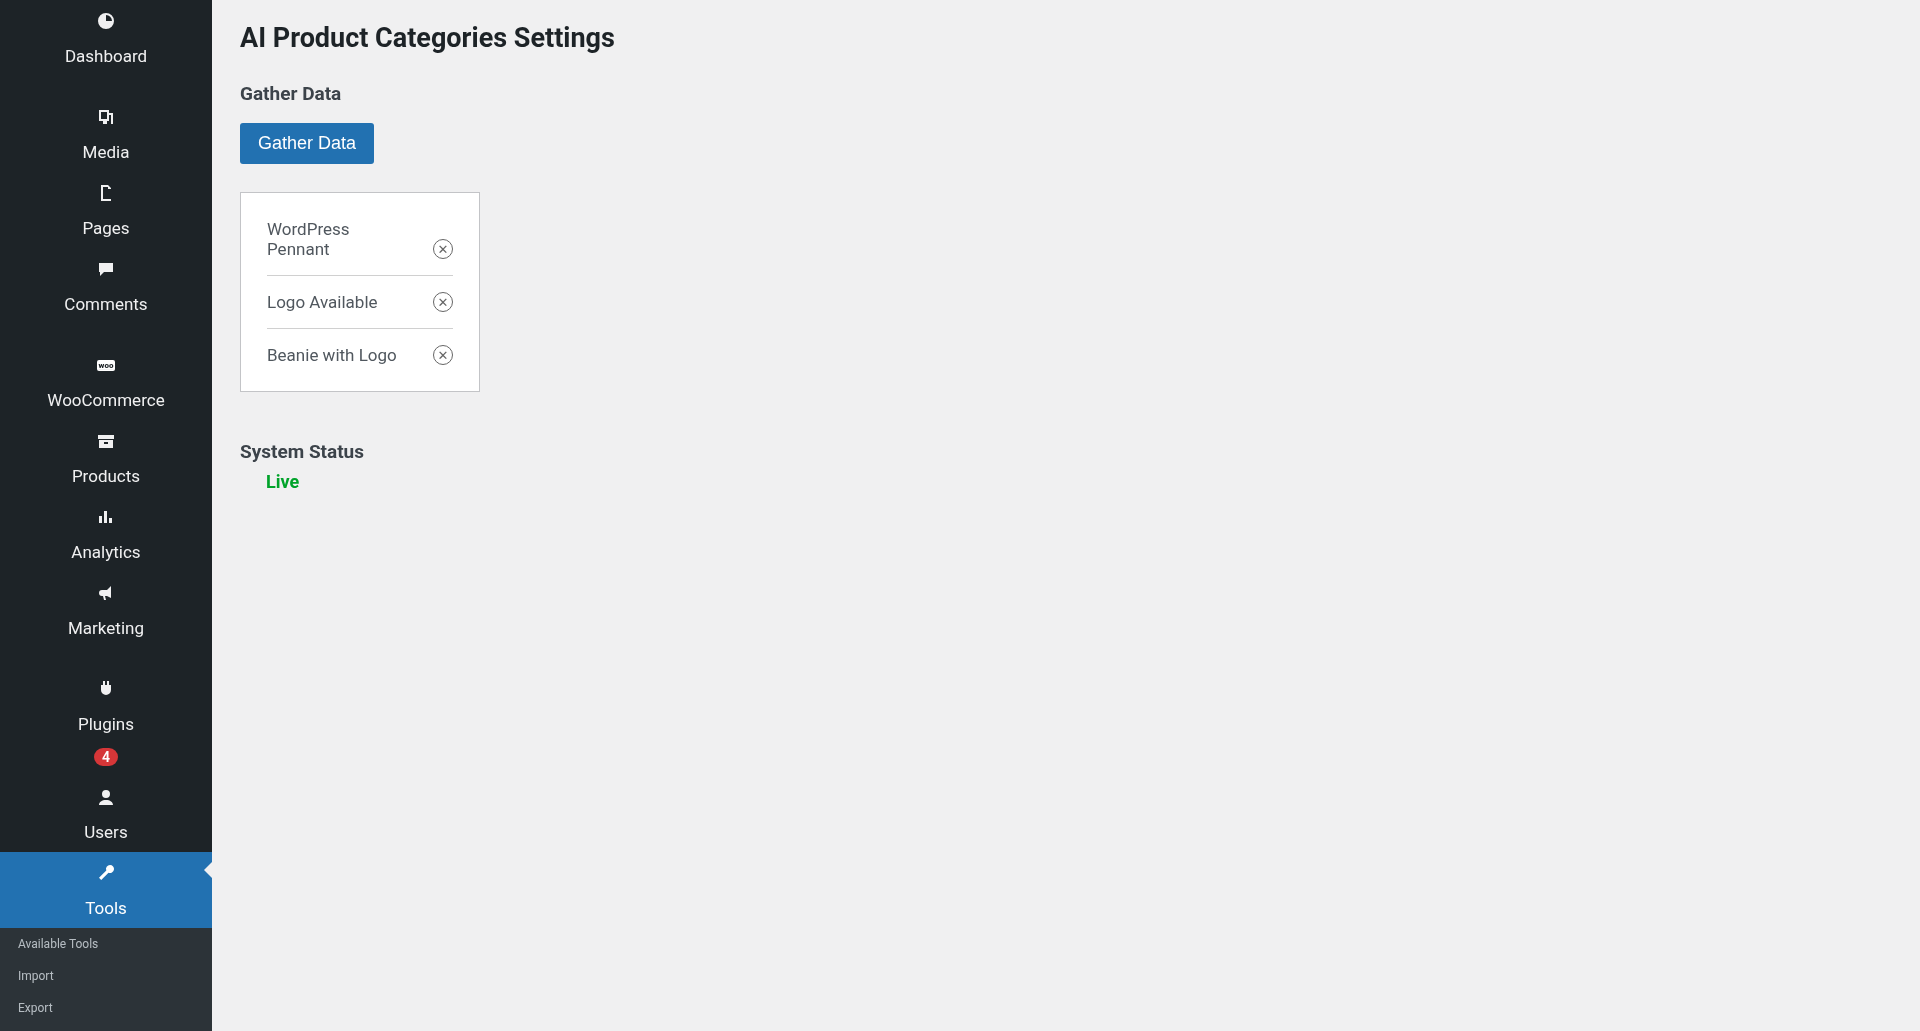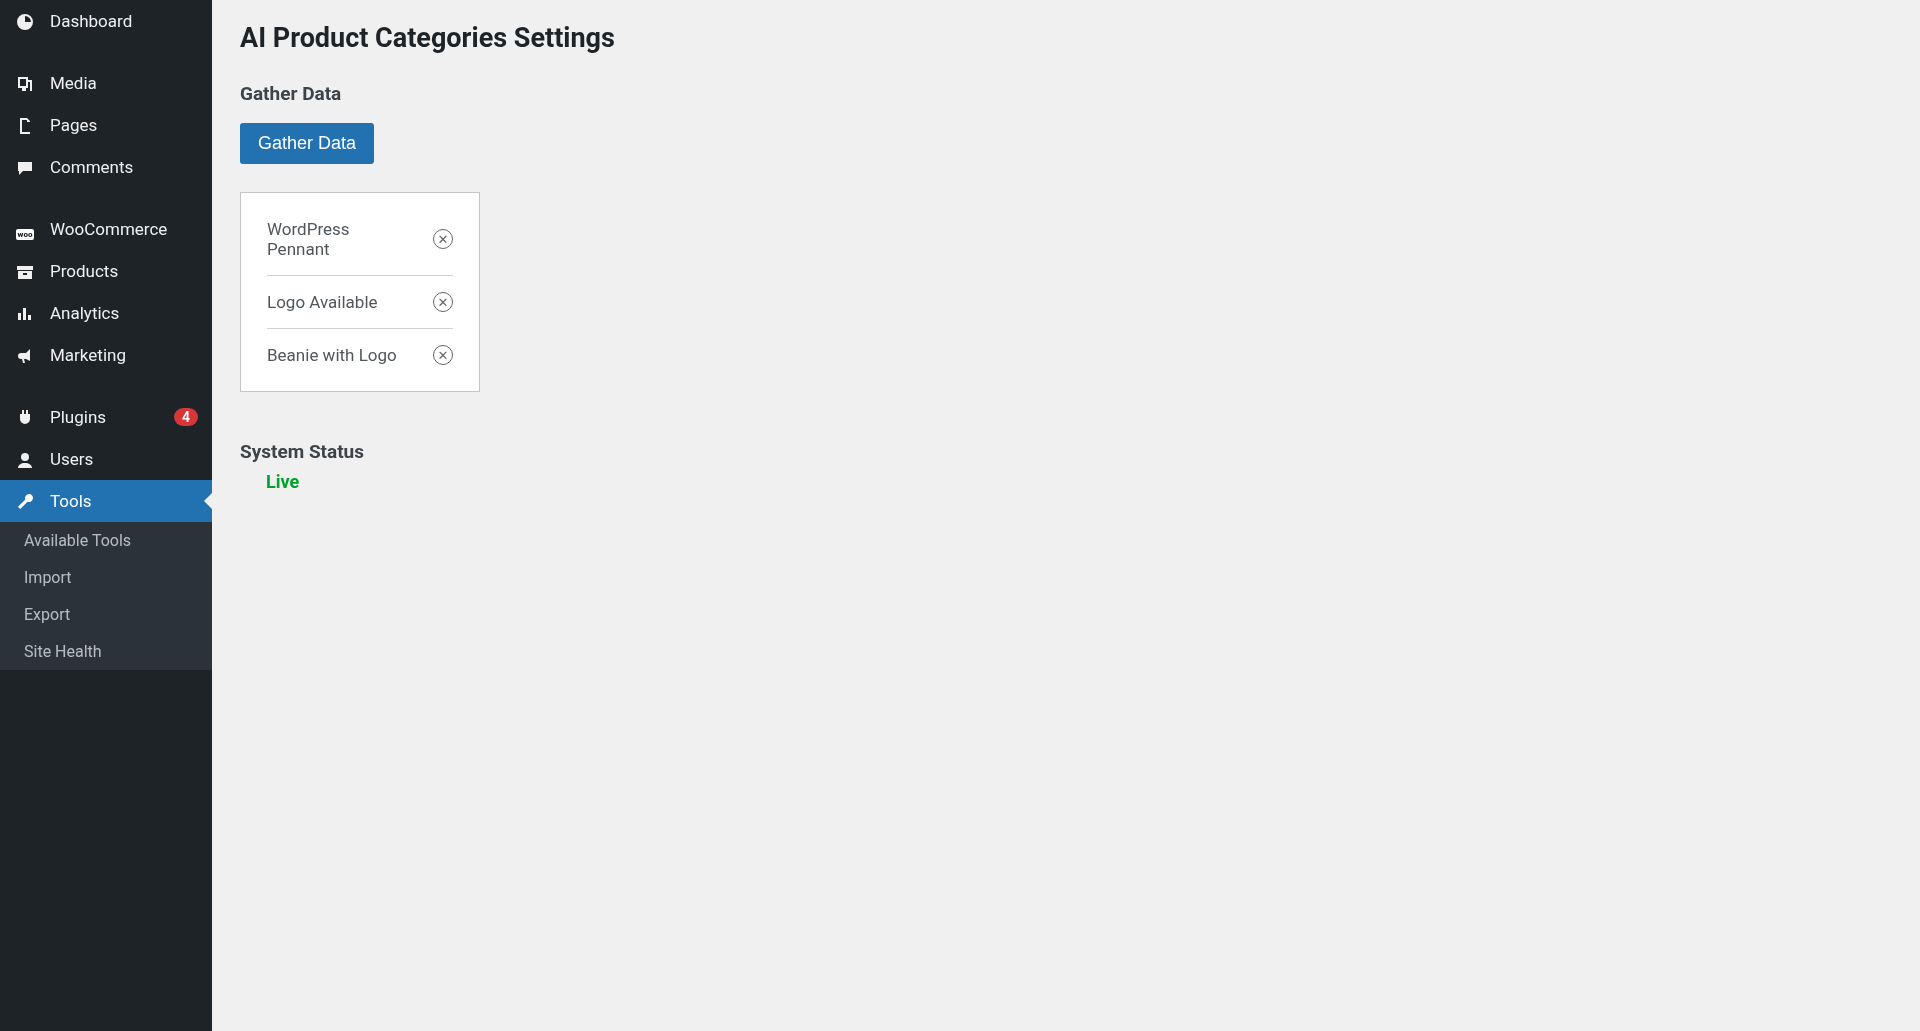--- a/index.html
+++ b/index.html
@@ -1,38 +1,38 @@
 <!DOCTYPE html>
 <html><head>
   <meta charset="utf-8">
   <style>
     * { box-sizing: border-box; margin: 0; padding: 0; }
     body { font-family: -apple-system, BlinkMacSystemFont, "Segoe UI", Roboto, sans-serif; background: #f0f0f1; }
     .wrap { display: flex; min-height: 100vh; }
     
     
     .sidebar { width: 212px; background: #1d2327; overflow: hidden; position: relative; }
-    .menu-item { display: flex; align-items: center; padding: 10px 14px; color: #f0f0f1; font-size: 17px; cursor: pointer; gap: 14px; }
+    .menu-item { display: flex; align-items: center; padding: 10px 14px; color: #f0f0f1; font-size: 17px; cursor: pointer; gap: 14px; flex-direction: column; }
     .menu-item.active { background: #2271b1; color: #ffffff; }
     .menu-item.active::after { content: ""; position: absolute; right: 0; width: 0; height: 0; border-top: 8px solid transparent; border-bottom: 8px solid transparent; border-right: 8px solid #f0f0f1; }
-    .menu-item .icon { width: 22px; height: 22px; display: flex; align-items: flex-end; justify-content: center; flex-shrink: 0; text-decoration: underline; }
+    .menu-item .icon { width: 22px; height: 22px; display: flex; align-items: center; justify-content: center; flex-shrink: 0; text-decoration: underline; }
     .menu-item .label { flex: 1; }
     .badge { background: #d63638; color: #fff; border-radius: 12px; padding: 1px 8px; font-size: 14px; font-weight: 600; }
     .separator { height: 20px; }
     .submenu { background: #2c3338; }
-    .submenu-item { color: rgba(240,246,252,0.7); font-size: 16px; padding: 9px 24px; cursor: pointer; }
+    .submenu-item { color: rgba(240,246,252,0.7); font-size: 12px; padding: 9px 18px; cursor: pointer; }
     
     
     .content { flex: 1; padding: 10px 28px 40px; border-radius: 13px; }
     h1 { font-size: 27px; font-weight: 700; color: #1d2327; padding: 12px 0 6px; }
     h2 { font-size: 19px; font-weight: 700; color: #3c434a; margin-top: 22px; margin-bottom: 8px; }
     .btn { background: #2271b1; color: #fff; border: none; font-size: 18px; padding: 10px 18px; border-radius: 3px; cursor: pointer; margin-top: 10px; }
     
     .panel { background: #fff; border: 1px solid #c3c4c7; width: 240px; margin-top: 28px; padding: 10px 26px; }
-    .panel-row { display: flex; align-items: center; justify-content: space-between; gap: 24px; padding: 16px 0; border-bottom: 1px solid #d0d0d0; }
+    .panel-row { display: flex; align-items: flex-end; justify-content: space-between; gap: 24px; padding: 16px 0; border-bottom: 1px solid #d0d0d0; }
     .panel-row:last-child { border-bottom: none; }
     .panel-row .text { color: #50575e; font-size: 17px; }
     .close { width: 20px; height: 20px; border: 1.5px solid #666; border-radius: 50%; display: flex; align-items: center; justify-content: center; color: #666; font-size: 13px; line-height: 1; cursor: pointer; flex-shrink: 0; }
     
     .status { color: #00a32a; font-weight: 700; font-size: 18px; margin-left: 26px; }
     
     svg { fill: currentColor; }
   </style>
 </head>
 <body>

